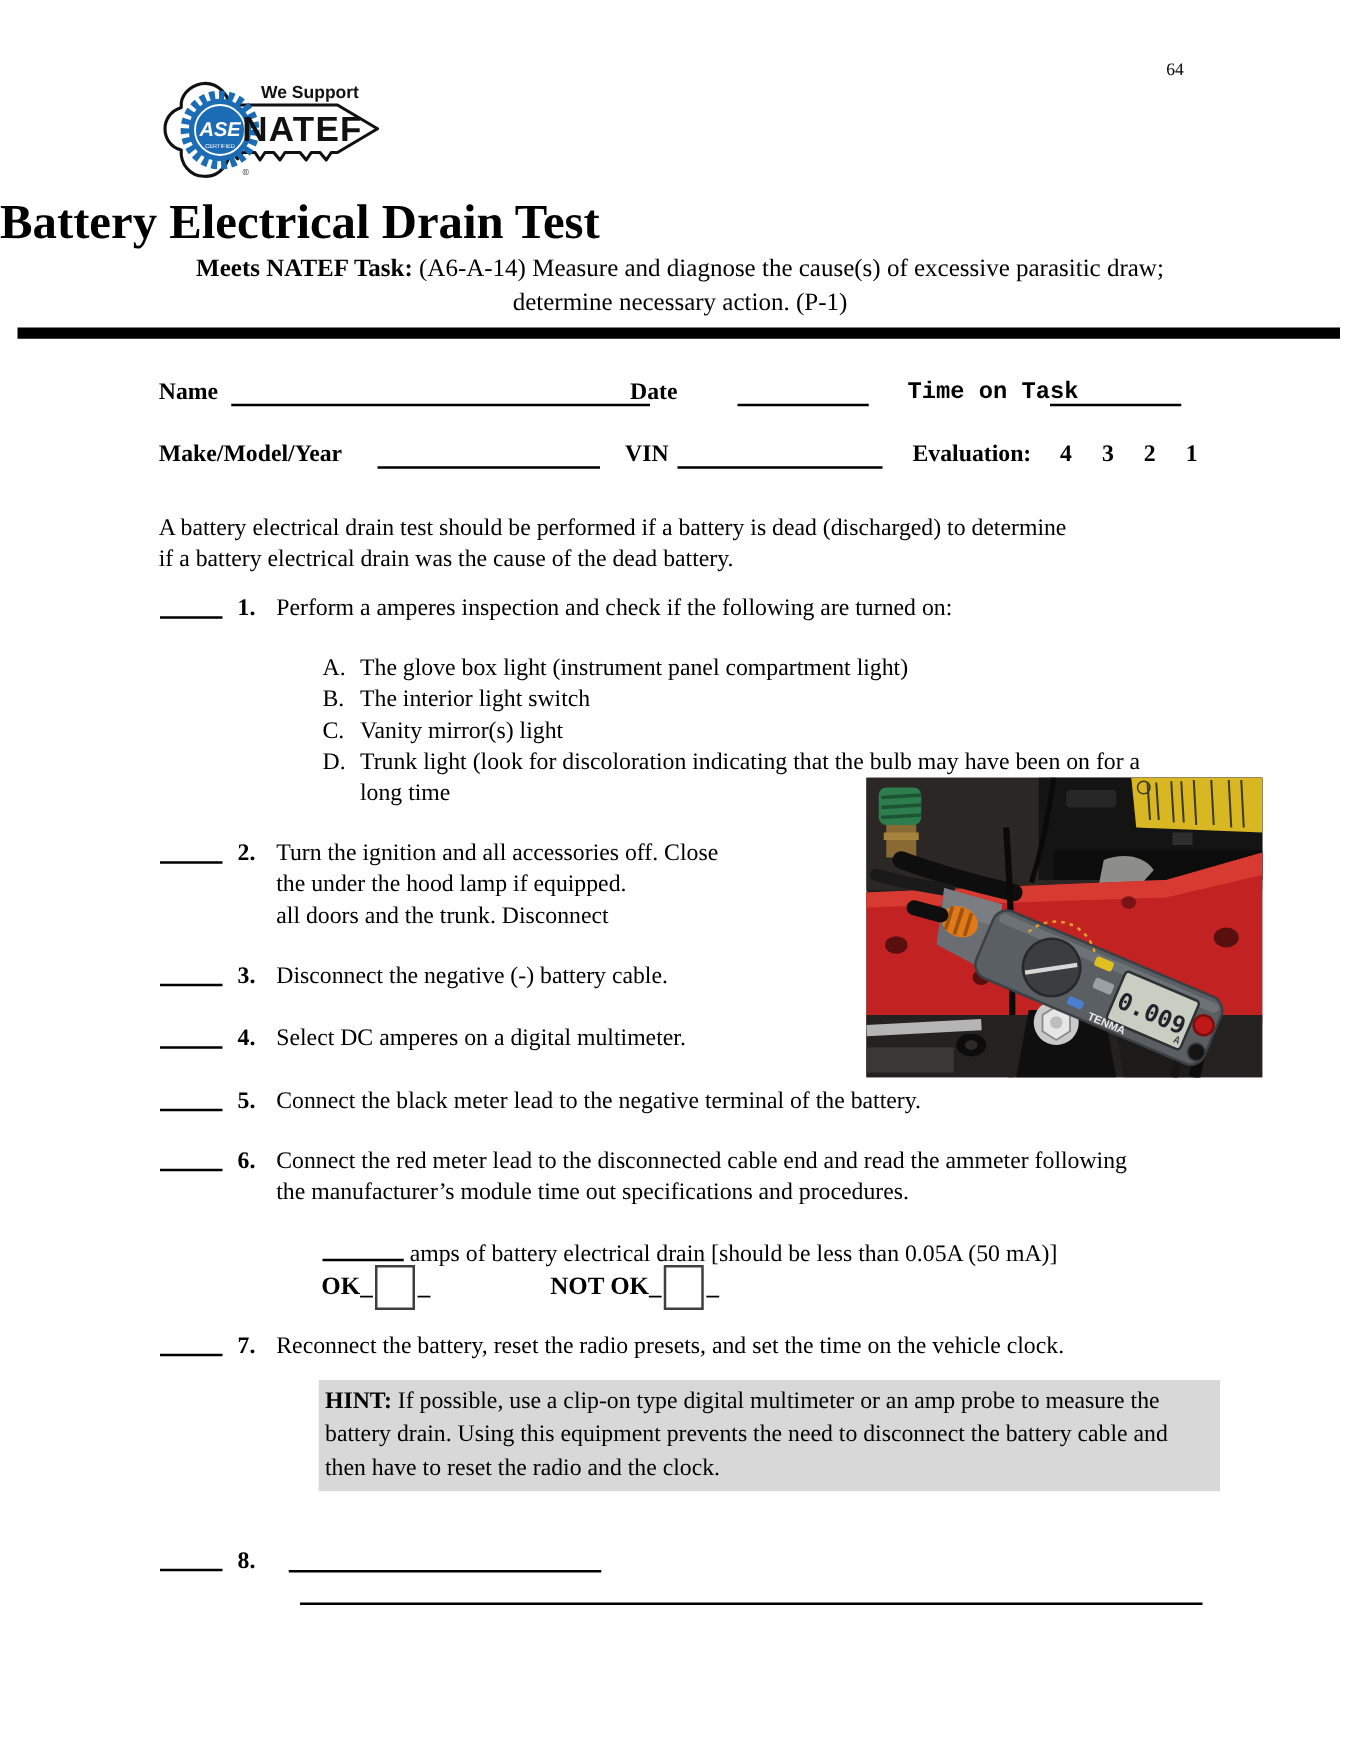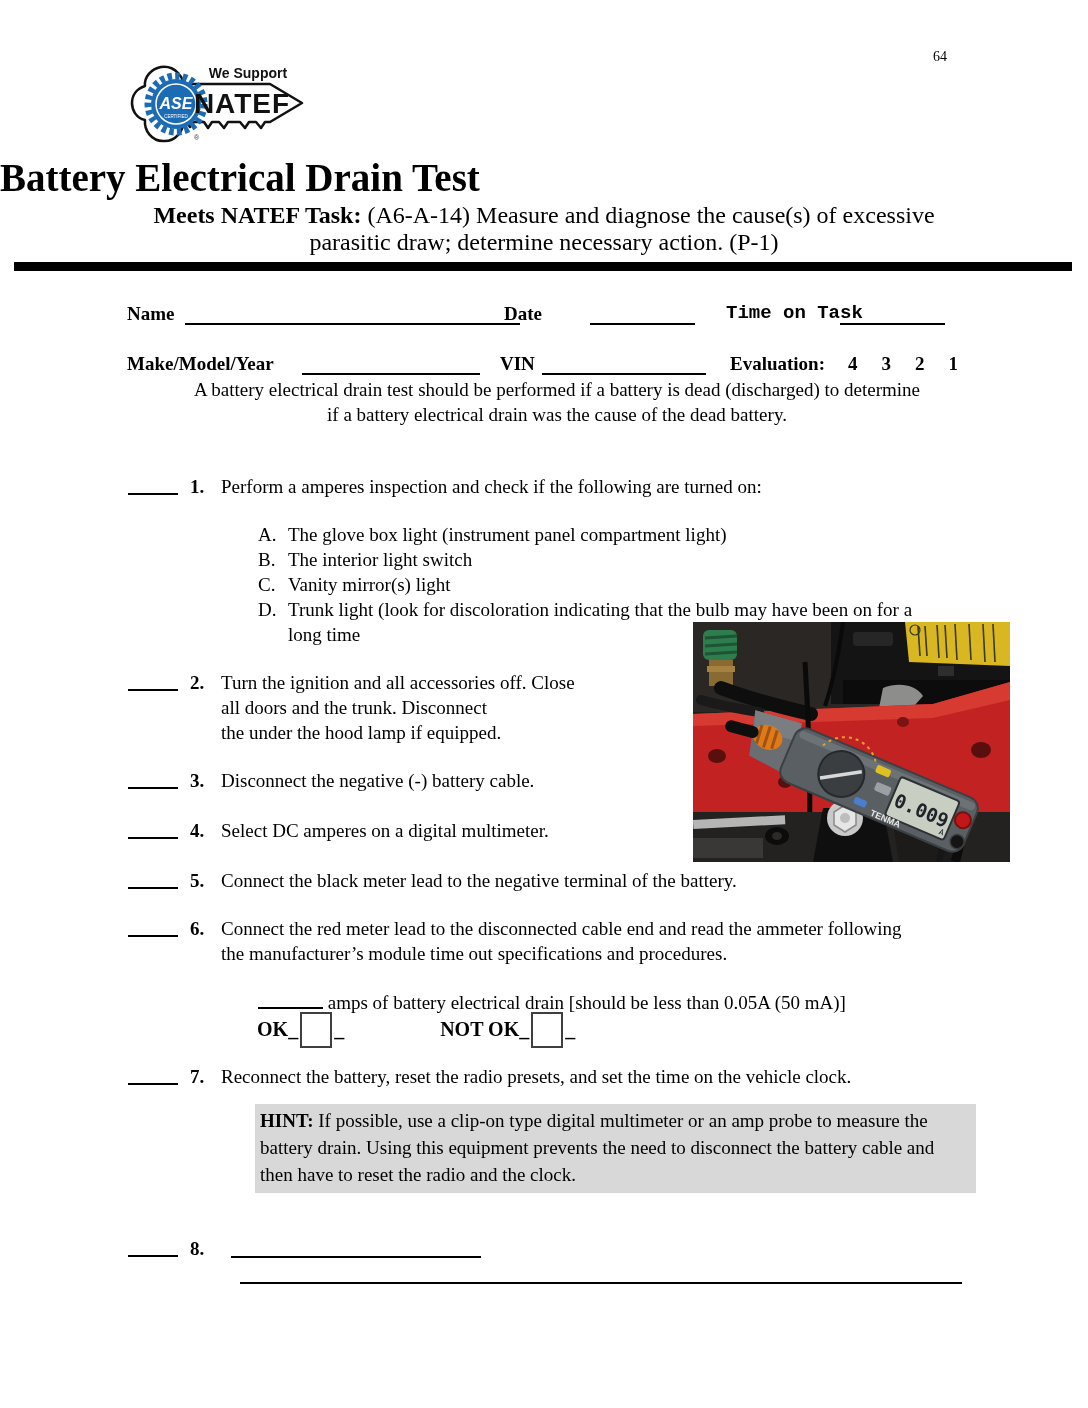--- a/index.html
+++ b/index.html
@@ -4,21 +4,21 @@
 <style>
   html,body{margin:0;padding:0;background:#fff;}
   .page{position:relative;width:1088px;height:1408px;background:#ffffff;
         font-family:"Liberation Serif", serif;color:#000;font-size:19px;line-height:25px;overflow:hidden;}
   .abs{position:absolute;}
   .b{font-weight:bold;}
   .blank{display:inline-block;border-bottom:2px solid #000;height:20px;vertical-align:baseline;}
   .fblank{position:absolute;height:22px;border-bottom:2px solid #000;}
   .divider{position:absolute;background:#000;}
   .title{position:absolute;left:0;width:100%;text-align:left;font-weight:bold;font-size:39px;line-height:42px;}
-  .subtitle{position:absolute;left:50%;transform:translateX(-50%);width:800px;text-align:center;font-size:24px;line-height:27px;}
+  .subtitle{position:absolute;left:50%;transform:translateX(-50%);width:800px;text-align:center;font-size:20px;line-height:27px;}
   .step{position:absolute;display:flex;align-items:flex-start;}
   .sblank{width:50px;height:19px;border-bottom:2px solid #000;margin-right:12px;flex:none;}
   .snum{width:31px;font-weight:bold;flex:none;}
   .stext{display:block;}
   .subitems{position:absolute;left:258px;}
   .subrow{display:flex;align-items:flex-start;}
   .sletter{width:30px;flex:none;}
   .hint{position:absolute;background:#d8d8d8;padding:3px 16px 5px 5px;width:700px;line-height:27px;}
   .ckbox{display:inline-block;width:28px;height:32px;border:2px solid #3f3f3f;background:#fff;
          position:relative;top:6px;margin:0 2px;}
@@ -74,21 +74,21 @@
   <div class="abs b" style="left:500px;top:351px;">VIN</div>
   <div class="fblank" style="left:542px;top:351px;width:164px;"></div>
   <div class="abs b" style="left:730px;top:351px;">Evaluation:</div>
   <div class="evalnums" style="left:848px;top:351px;">
     <span>4</span>
     <span>3</span>
     <span>2</span>
     <span>1</span>
   </div>
 
-  <div class="abs" style="left:127px;top:377px;width:860px;text-align:center;">
+  <div class="abs" style="left:127px;top:410px;width:860px;">
     <span class="introline">A battery electrical drain test should be performed if a battery is dead (discharged) to determine</span>
     <span class="introline">if a battery electrical drain was the cause of the dead battery.</span>
   </div>
 
   <div class="step" style="left:128px;top:474px;">
     <span class="sblank"></span>
     <span class="snum">1.</span>
     <span class="stext" style="width:700px;">Perform a amperes inspection and check if the following are turned on:</span>
   </div>
 
@@ -213,22 +213,22 @@
         <text x="132" y="54" font-family="Liberation Sans, sans-serif" font-size="9" font-weight="bold" fill="#e8e8e8">TENMA</text>
       </g>
     </svg>
   </div>
 
   <div class="step" style="left:128px;top:670px;">
     <span class="sblank"></span>
     <span class="snum">2.</span>
     <span class="stext" style="width:440px;">
       <span class="introline">Turn the ignition and all accessories off.  Close</span>
+      <span class="introline">the under the hood lamp if equipped.</span>
       <span class="introline">all doors and the trunk.  Disconnect</span>
-      <span class="introline">the under the hood lamp if equipped.</span>
     </span>
   </div>
 
   <div class="step" style="left:128px;top:768px;">
     <span class="sblank"></span>
     <span class="snum">3.</span>
     <span class="stext" style="width:440px;">Disconnect the negative (-) battery cable.</span>
   </div>
 
   <div class="step" style="left:128px;top:818px;">

